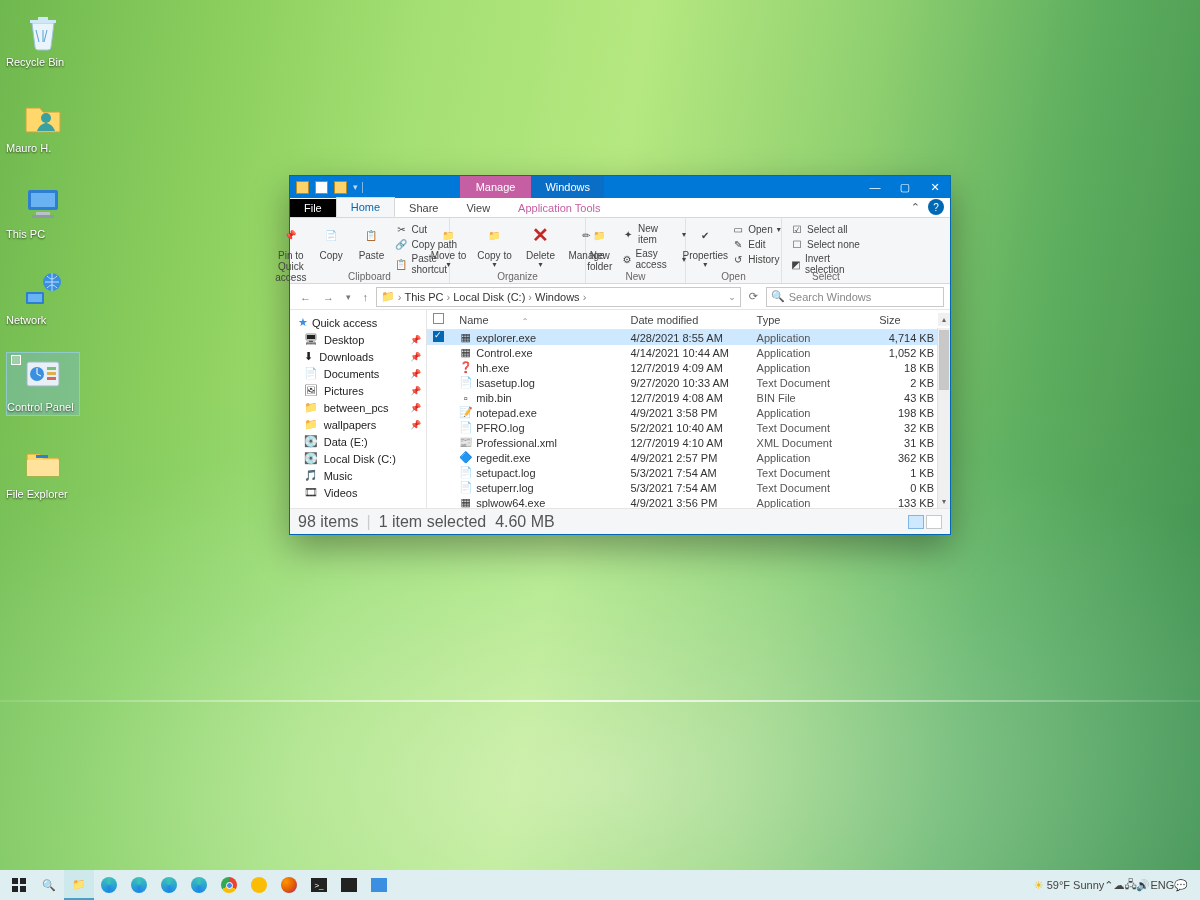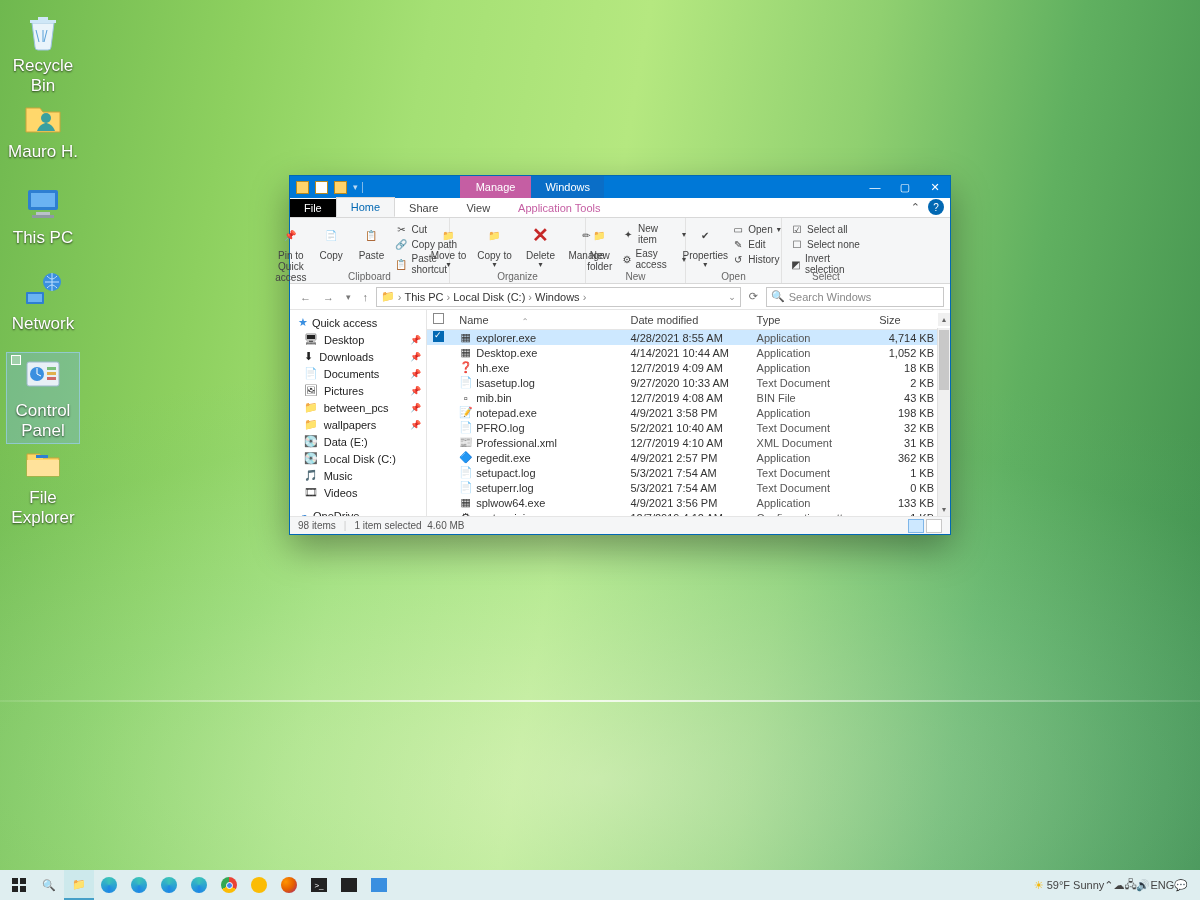--- a/index.html
+++ b/index.html
@@ -5,21 +5,21 @@
   * { box-sizing: border-box; font-family: "Segoe UI", Tahoma, sans-serif; }
   body { margin:0; width:1200px; height:900px; overflow:hidden; position:relative;
     background:
       radial-gradient(ellipse 1400px 600px at 50% 780px, rgba(255,255,255,0.38) 0%, rgba(180,240,220,0.18) 38%, rgba(90,190,150,0.05) 60%, transparent 72%),
       linear-gradient(100deg, #6fb84f 0%, #8dd05f 18%, #a5e074 32%, #b5e880 48%, #90d070 65%, #60b060 80%, #3e8d4c 100%);
   }
   body::after{ content:""; position:absolute; left:0; right:0; top:700px; height:2px;
     background:linear-gradient(to right, rgba(255,255,255,0.1), rgba(255,255,255,0.8), rgba(255,255,255,0.1)); }
   
   .desktop { position:absolute; inset:0; }
-  .dicon { position:absolute; width:74px; text-align:center; color:#fff; font-size:17px;
+  .dicon { position:absolute; width:74px; text-align:left; color:#fff; font-size:11px;
     text-shadow:0 1px 2px rgba(0,0,0,0.7); cursor:default;}
   .dicon .glyph{ width:42px; height:42px; margin:0 auto 4px; display:flex; align-items:center; justify-content:center;}
   .dicon.sel { background:rgba(120,180,230,0.35); border:1px solid rgba(160,210,250,0.6); border-radius:0; padding:2px 0;}
   
   .taskbar{position:absolute; left:0; right:0; bottom:0; height:30px; background:#dfeef0;
     display:flex; align-items:center; padding:0 4px; font-size:11px; color:#222;}
   .taskbar .tbtn{width:30px; height:30px; display:flex; align-items:center; justify-content:center;}
   .taskbar .tbtn.active{background:#cde9ec; border-bottom:2px solid #45a0c8;}
   .spacer{flex:1;}
   .tray{display:flex; align-items:center; padding-right:8px; color:#444;}
@@ -68,21 +68,21 @@
   td{padding:1px 6px; white-space:nowrap; overflow:hidden; text-overflow:ellipsis;}
   td.size{text-align:right; padding-right:16px;}
   td.typ{color:#555;}
   tr.row.sel{background:#cde8ff;}
   td.name{display:flex; align-items:center; gap:4px;}
   .fic{width:13px;height:13px;display:inline-flex;align-items:center;justify-content:center;flex-shrink:0;}
   .chkcol{width:18px;}
   .chk{width:11px;height:11px;border:1px solid #888;display:inline-block;}
   .chk.on{background:#0268b3;border-color:#0268b3;position:relative;}
   .chk.on::after{content:"✓";color:#fff;font-size:9px;position:absolute;left:0;top:-2px;}
-  .status{height:18px; border-top:1px solid #e5e5e5; background:#f5f6f7; display:flex; align-items:center; padding:0 8px; font-size:10px; color:#555;}
+  .status{height:26px; border-top:1px solid #e5e5e5; background:#f5f6f7; display:flex; align-items:center; padding:0 8px; font-size:16px; color:#555;}
   .status .right{margin-left:auto; display:flex; gap:2px;}
   .vbtn{width:16px;height:14px;border:1px solid #c8c8c8;background:#fff;}
   .vbtn.on{background:#cde8ff;border-color:#7fb6e8;}
   .scrollbar{position:absolute; right:0; top:18px; bottom:0; width:13px; background:#f0f0f0; border-left:1px solid #e0e0e0;}
   .scrollbar .thumb{position:absolute; left:1px; right:1px; top:2px; height:60px; background:#c8c8c8;}
   .scrollbar .arup,.scrollbar .ardn{position:absolute;left:0;right:0;height:13px;display:flex;align-items:center;justify-content:center;color:#666;font-size:8px;}
   .scrollbar .arup{top:-15px;background:#f0f0f0;} .scrollbar .ardn{bottom:0;}
 </style>
 </head>
 <body>
@@ -418,21 +418,21 @@
                 <span>explorer.exe</span>
               </td>
       <td>4/28/2021 8:55 AM</td>
       <td class="typ">Application</td>
       <td class="size">4,714 KB</td>
     </tr>
             <tr class="row">
       <td class="chkcol"></td>
       <td class="name">
                 <span class="fic">▦</span>
-                <span>Desktop.exe</span>
+                <span>Control.exe</span>
               </td>
       <td>4/14/2021 10:44 AM</td>
       <td class="typ">Application</td>
       <td class="size">1,052 KB</td>
     </tr>
             <tr class="row">
       <td class="chkcol"></td>
       <td class="name">
                 <span class="fic">❓</span>
                 <span>hh.exe</span>

